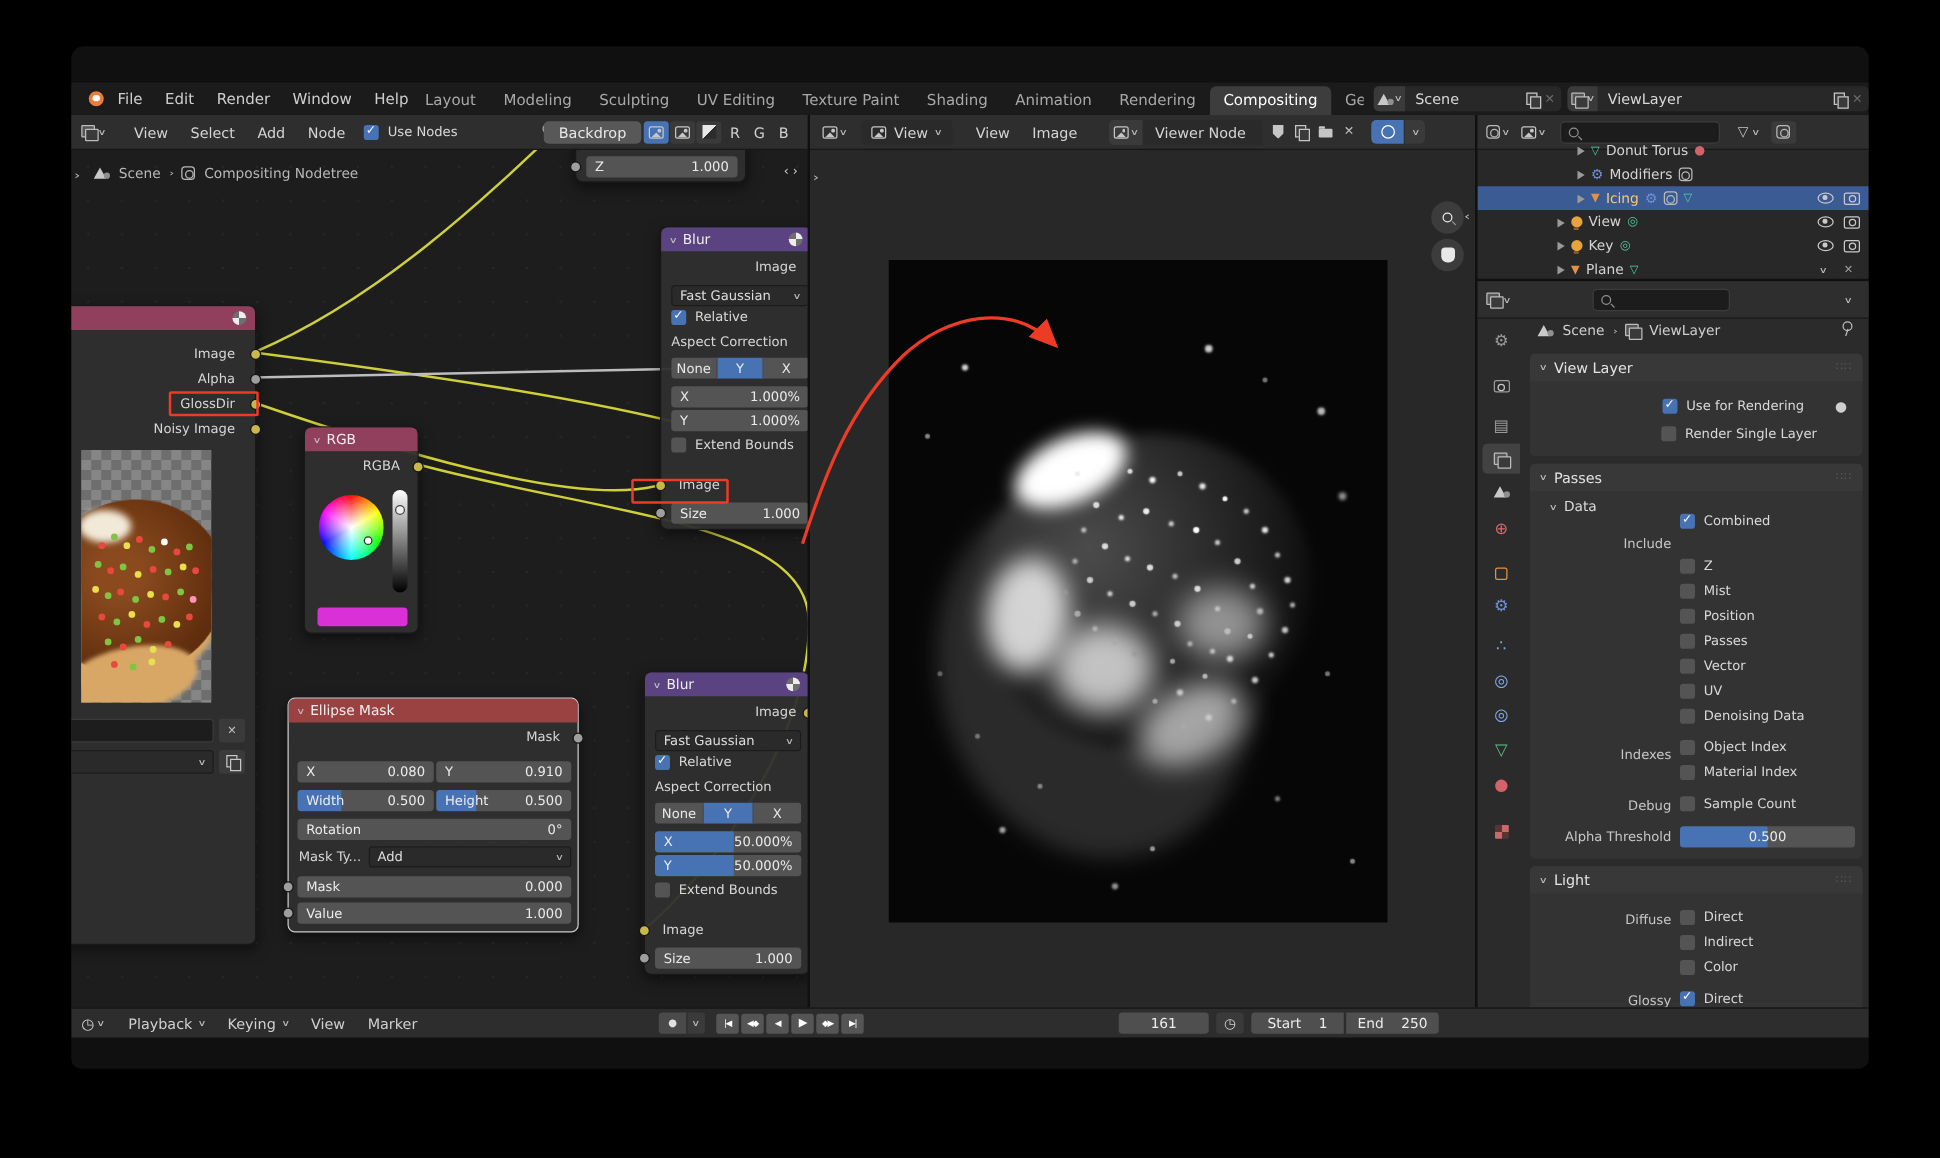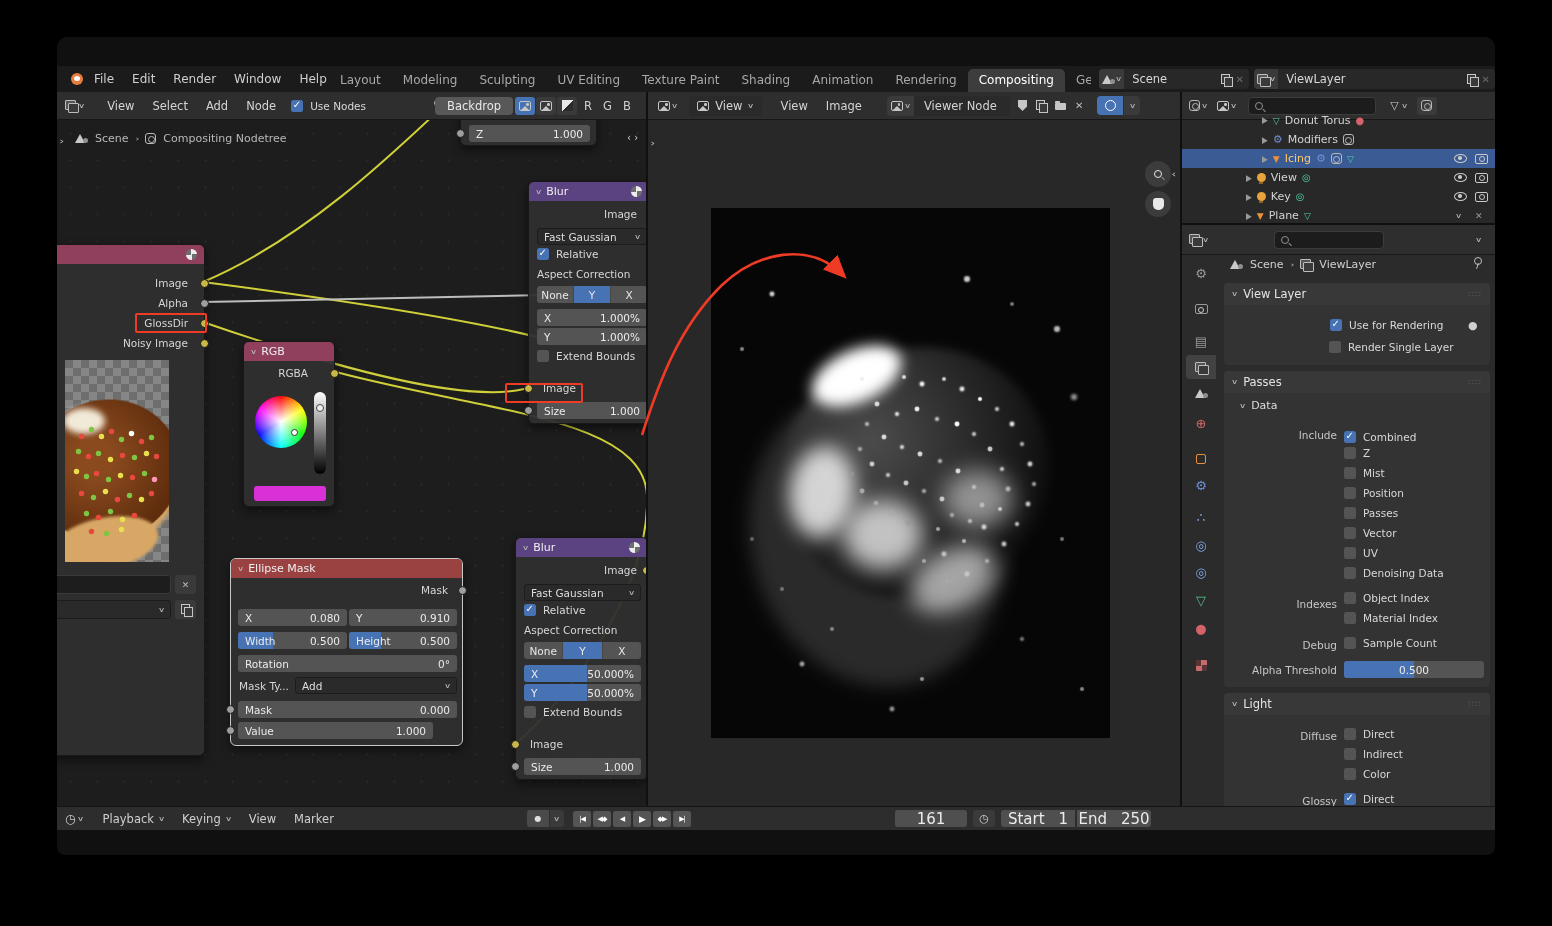--- a/index.html
+++ b/index.html
@@ -95,21 +95,21 @@
 .i-copy::before{content:"";position:absolute;left:0;top:0;width:7px;height:8px;border:1.2px solid #c6c6c6;background:#3a3a3a}
 .i-copy::after{content:"";position:absolute;left:3px;top:3px;width:7px;height:8px;border:1.2px solid #c6c6c6;background:#3a3a3a}
 .i-folder{width:11px;height:9px;position:relative;flex:none}
 .i-folder::before{content:"";position:absolute;left:0;top:0;width:5px;height:2px;background:#c6c6c6;border-radius:1px 1px 0 0}
 .i-folder::after{content:"";position:absolute;left:0;top:1.5px;width:11px;height:7.5px;background:#c6c6c6;border-radius:1px}
 .i-checker{width:11px;height:11px;background:conic-gradient(#c96a6a 0 90deg,#5a3434 90deg 180deg,#c96a6a 180deg 270deg,#5a3434 270deg);background-size:100% 100%;flex:none;border-radius:1px}
 .i-obj{width:10px;height:10px;border:1.4px solid #e8913c;border-radius:2px;flex:none}
 .i-mouse{width:9px;height:13px;border:1.3px solid #8a8a8a;border-radius:4px;position:relative;flex:none}
 .i-mouse::after{content:"";position:absolute;left:3px;top:1px;width:1.6px;height:4px;background:#8a8a8a}
 .tbtn{width:18px;height:16px;background:#555;border-radius:2.5px;color:#fff;font-size:7px;display:flex;align-items:center;justify-content:center;letter-spacing:-1px;flex:none}
-.tfld{background:#4f4f4f;border-radius:3px;height:17px;display:flex;align-items:center;justify-content:center;gap:14px;font-size:15px;color:#ececec;position:absolute}
+.tfld{background:#4f4f4f;border-radius:3px;height:17px;display:flex;align-items:center;justify-content:center;gap:14px;font-size:11px;color:#ececec;position:absolute}
 
 #vimg{position:absolute;left:63px;top:88px;width:399px;height:530px;background:#060606;overflow:hidden}
 .vblob{position:absolute;border-radius:50%}
 #vdots{position:absolute;left:0;top:0;width:2px;height:2px;border-radius:50%;
 box-shadow:150px 170px 1px 1px #eee,170px 160px 1px 1.5px #fff,192px 168px 1px 1px #ddd,210px 175px 2px 1.5px #fff,232px 170px 1px 1px #ccc,250px 180px 2px 1.5px #eee,268px 190px 1px 1px #fff,285px 200px 2px 1px #ddd,300px 215px 2px 1.5px #eee,310px 235px 2px 1px #ccc,318px 255px 2px 1.5px #ddd,322px 275px 2px 1px #bbb,316px 295px 2px 1.5px #ccc,305px 315px 2px 1px #ddd,292px 335px 2px 1.5px #ccc,275px 352px 2px 1px #bbb,255px 365px 2px 1.5px #ccc,235px 372px 2px 1px #aaa,165px 195px 1px 1.5px #ddd,185px 205px 2px 1px #fff,205px 200px 1px 1.5px #eee,225px 210px 2px 1px #ddd,245px 215px 1px 1.5px #fff,262px 225px 2px 1px #ddd,278px 240px 1px 1.5px #ccc,290px 260px 2px 1px #ddd,296px 280px 2px 1.5px #bbb,288px 300px 1px 1px #ccc,272px 318px 2px 1.5px #ddd,252px 332px 1px 1px #bbb,232px 345px 2px 1.5px #ccc,212px 352px 1px 1px #aaa,155px 215px 2px 1px #ccc,172px 228px 1px 1.5px #ddd,190px 238px 2px 1px #eee,208px 245px 1px 1.5px #ddd,228px 252px 2px 1px #ccc,246px 262px 1px 1.5px #ddd,262px 278px 2px 1px #ccc,270px 296px 1px 1.5px #bbb,258px 312px 2px 1px #ccc,148px 240px 2px 1px #bbb,160px 255px 1px 1.5px #ccc,176px 266px 2px 1px #ddd,194px 274px 1px 1.5px #ccc,212px 282px 2px 1px #bbb,230px 290px 1px 1.5px #ccc,240px 306px 2px 1px #bbb,226px 320px 1px 1px #aaa,140px 265px 2px 1px #999,150px 282px 1px 1.5px #aaa,164px 294px 2px 1px #bbb,180px 304px 1px 1.5px #aaa,196px 314px 2px 1px #999,60px 85px 2px 1.5px #ddd,30px 140px 1px 1px #888,345px 120px 2px 2px #bbb,362px 188px 3px 2px #999,255px 70px 2px 2px #cfcfcf,300px 95px 1px 1px #777,120px 420px 1px 1px #888,90px 455px 2px 1.5px #aaa,210px 470px 1px 1px #999,310px 430px 2px 1px #888,350px 330px 1px 1px #777,40px 330px 1px 1px #666,370px 480px 1px 1px #888,180px 500px 2px 1.5px #999,70px 380px 1px 1px #777}
 
 #cprev{position:absolute;overflow:hidden;background-color:#6e6e6e;background-image:linear-gradient(45deg,#868686 25%,transparent 25%,transparent 75%,#868686 75%),linear-gradient(45deg,#868686 25%,transparent 25%,transparent 75%,#868686 75%);background-size:16px 16px;background-position:0 0,8px 8px}
 #cdots{position:absolute;left:0;top:0;width:3px;height:3px;border-radius:2px;
 box-shadow:15px 75px 0 1.2px #e8483d,25px 68px 0 1.2px #7ec544,35px 75px 0 1.2px #e9df4e,45px 70px 0 1.2px #e8483d,55px 78px 0 1.2px #7ec544,65px 72px 0 1.2px #fff,75px 80px 0 1.2px #e8483d,85px 76px 0 1.2px #7ec544,12px 90px 0 1.2px #7ec544,22px 95px 0 1.2px #e8483d,32px 92px 0 1.2px #7ec544,44px 98px 0 1.2px #e9df4e,56px 94px 0 1.2px #e8483d,68px 96px 0 1.2px #7ec544,80px 92px 0 1.2px #e9df4e,90px 95px 0 1.2px #e8483d,10px 110px 0 1.2px #e9df4e,20px 115px 0 1.2px #7ec544,30px 112px 0 1.2px #e8483d,42px 118px 0 1.2px #7ec544,54px 114px 0 1.2px #e9df4e,66px 116px 0 1.2px #e8483d,78px 112px 0 1.2px #7ec544,88px 118px 0 1.2px #ff93b8,15px 132px 0 1.2px #e8483d,27px 136px 0 1.2px #7ec544,39px 130px 0 1.2px #e9df4e,51px 138px 0 1.2px #e8483d,63px 134px 0 1.2px #7ec544,75px 138px 0 1.2px #e9df4e,85px 132px 0 1.2px #e8483d,20px 152px 0 1.2px #7ec544,32px 156px 0 1.2px #e8483d,44px 150px 0 1.2px #7ec544,56px 158px 0 1.2px #e9df4e,68px 154px 0 1.2px #e8483d,25px 170px 0 1.2px #e8483d,40px 172px 0 1.2px #7ec544,55px 168px 0 1.2px #e9df4e}
 .redbox{position:absolute;border:2.5px solid #ee3b25;border-radius:2px;z-index:60}
@@ -251,21 +251,21 @@
         <div style="position:absolute;left:183px;top:355px;width:21px;height:19px;background:#3a3a3a;border-radius:3px;display:flex;align-items:center;justify-content:center">
             <span class="i-copy"></span>
           </div>
       </div>
 
       <div class="node" style="left:186px;top:221px;width:92px;height:166px">
         <div class="nhead" style="background:#903f5c">
             <span class="chev">∨</span>
             <span>RGB</span>
           </div>
-        <span class="olabel" style="right:26px;top:25px">RGBA</span>
+        <span class="olabel" style="right:14px;top:25px">RGBA</span>
           <span class="sock y" style="right:-5px;top:27px"></span>
         <div style="position:absolute;left:11px;top:54px;width:52px;height:52px;border-radius:50%;background:radial-gradient(circle,#fff 0%,rgba(255,255,255,0) 72%),conic-gradient(#ff0000,#ffff00,#00ff00,#00ffff,#0000ff,#ff00ff,#ff0000)">
           <span style="position:absolute;left:36px;top:33px;width:7px;height:7px;border-radius:50%;background:#fff;border:1.5px solid #333"></span>
         </div>
         <div style="position:absolute;left:70px;top:50px;width:12px;height:82px;border-radius:6px;background:linear-gradient(#fff,#000)">
           <span style="position:absolute;left:2px;top:12px;width:8px;height:8px;border-radius:50%;background:#eee;border:1px solid #444"></span>
         </div>
         <div style="position:absolute;left:10px;top:144px;width:72px;height:15px;border-radius:3px;background:#da30d8"></div>
       </div>
 
@@ -343,21 +343,21 @@
         <span class="olabel" style="left:8px;top:121px">Mask Ty...</span>
         <div class="dd" style="left:64px;top:118px;width:162px">
             <span>Add</span>
             <span class="chev">∨</span>
           </div>
         <div class="fld" style="left:7px;top:142px;width:219px">
             <span>Mask</span>
             <span>0.000</span>
           </div>
         <span class="sock g" style="left:-5px;top:146px"></span>
-        <div class="fld" style="left:7px;top:163px;width:195px">
+        <div class="fld" style="left:7px;top:163px;width:219px">
             <span>Value</span>
             <span>1.000</span>
           </div>
         <span class="sock g" style="left:-5px;top:167px"></span>
       </div>
 
       <div class="node" style="left:458px;top:417px;width:133px;height:243px">
         <div class="nhead" style="background:#5b4382">
             <span class="chev">∨</span>
             <span>Blur</span>
@@ -613,21 +613,21 @@
       <div class="phead">
           <span class="chev">∨</span>
           <span>Passes</span>
           <span class="grip">∷∷</span>
         </div>
       <div style="position:absolute;left:16px;top:28px;display:flex;gap:6px;align-items:center;font-size:11px;color:#dcdcdc">
           <span class="chev">∨</span>
           <span>Data</span>
         </div>
       <span class="rlabel" style="left:8px;top:58px">Include</span>
-      <div class="cbrow" style="left:120px;top:60px">
+      <div class="cbrow" style="left:120px;top:40px">
           <span class="cb on"></span>
           <span>Combined</span>
         </div>
       <div class="cbrow" style="left:120px;top:76px">
           <span class="cb"></span>
           <span>Z</span>
         </div>
       <div class="cbrow" style="left:120px;top:96px">
           <span class="cb"></span>
           <span>Mist</span>

